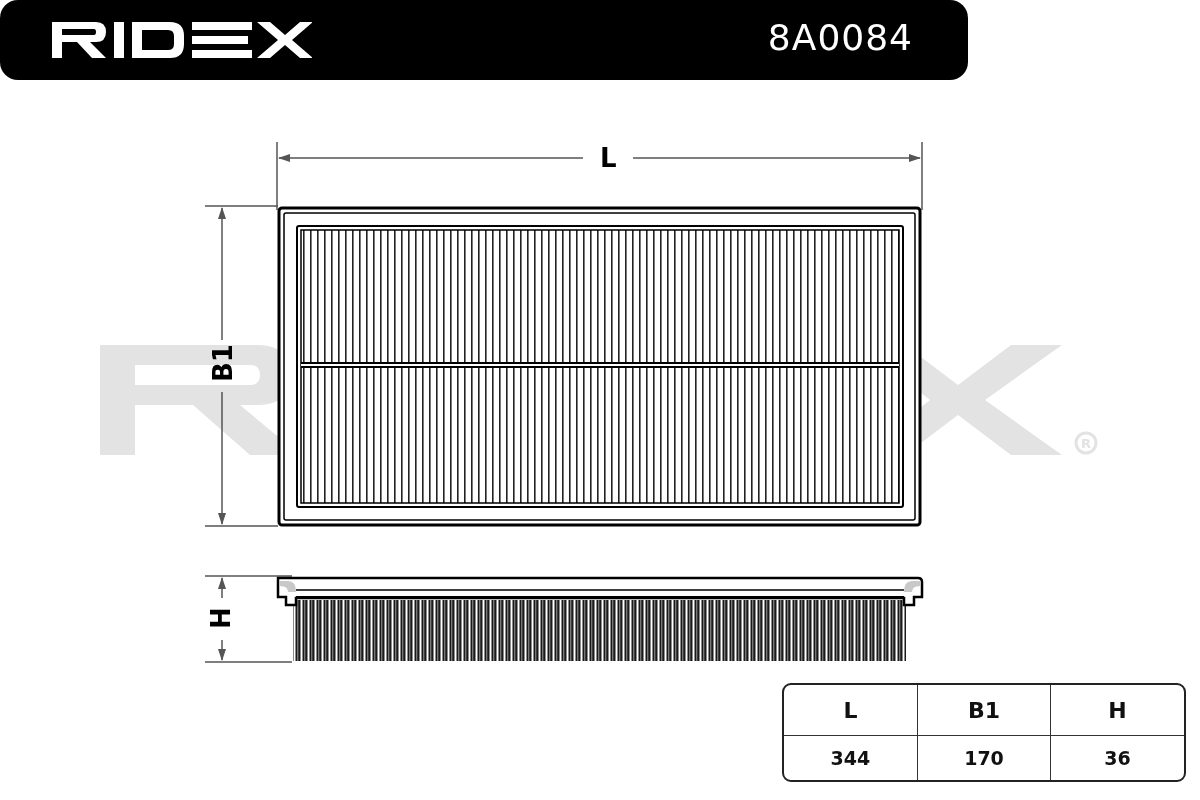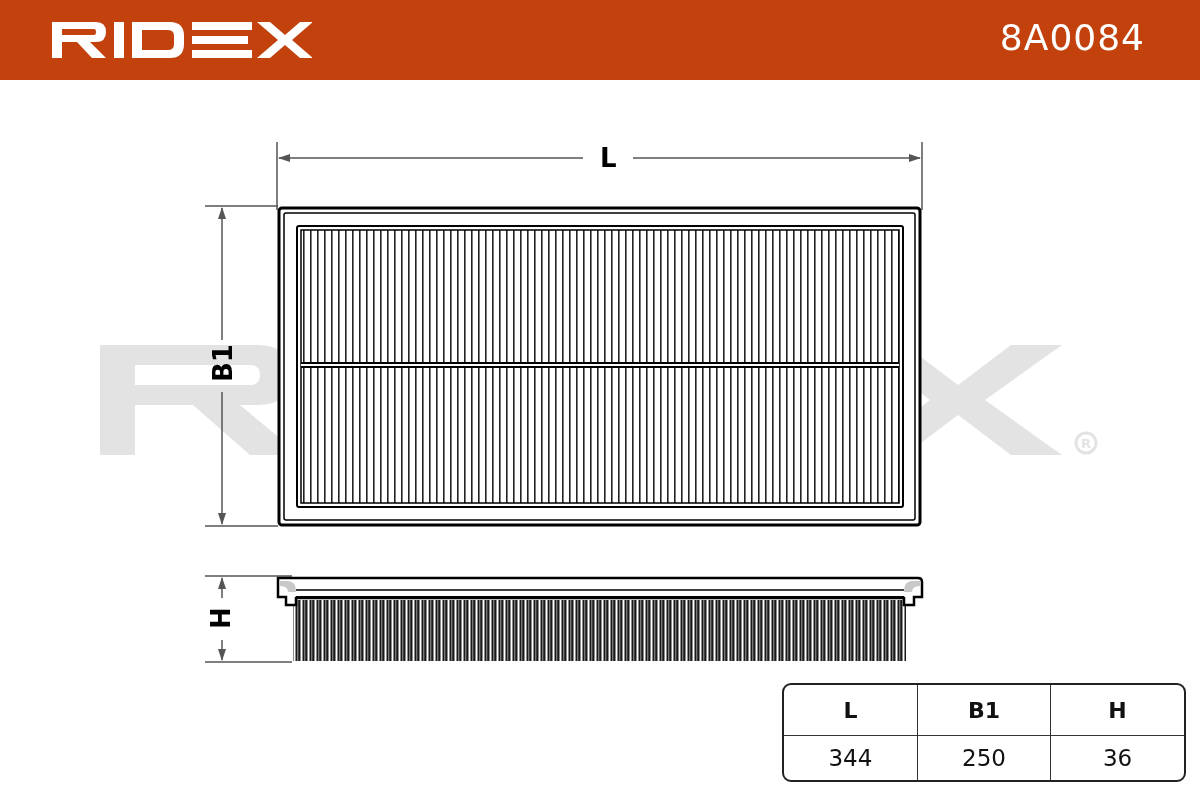--- a/index.html
+++ b/index.html
@@ -2,22 +2,23 @@
 <html><head>
 <meta charset="utf-8">
 <style>
   html, body { margin: 0; padding: 0; }
   body {
     width: 1200px; height: 800px; position: relative; overflow: hidden;
     background: #ffffff;
     font-family: "DejaVu Sans", "Liberation Sans", sans-serif;
   }
   .header {
-    position: absolute; left: 0; top: 0; width: 1200px; height: 80px;
-    background: #c2410c;
+    position: absolute; left: 0; top: 0; width: 968px; height: 80px;
+    background: #000000;
+    border-radius: 18px;
   }
   .brand {
     position: absolute; left: 52px; top: 22px; width: 260px; height: 36px;
   }
   .part-number {
     position: absolute; right: 55px; top: 17px;
     color: #ffffff; font-size: 36px; font-weight: normal; letter-spacing: 1px;
     font-family: "DejaVu Sans", sans-serif;
   }
   .drawing { position: absolute; left: 0; top: 0; width: 1200px; height: 800px; }
@@ -36,21 +37,21 @@
   }
   .spec-table table { width: 100%; height: 100%; border-collapse: collapse; }
   .spec-table th, .spec-table td {
     text-align: center; color: #111; width: 33.33%;
     border-right: 1.5px solid #333;
   }
   .spec-table th:last-child, .spec-table td:last-child { border-right: none; }
   .spec-table th {
     font-weight: bold; font-size: 22px; height: 48px; border-bottom: 1.5px solid #333;
   }
-  .spec-table td { font-size: 23px; font-weight: normal; }
+  .spec-table td { font-size: 19px; font-weight: bold; }
 </style>
 </head>
 <body>
 
 <div class="header">
   <svg class="brand" viewBox="0 0 260 36">
     <g fill="#ffffff">
 
       <path d="M0 0 H44 Q54 0 54 10 Q54 20 44 20 H38 L54 36 H40 L25 20 H10 V36 H0 Z M10 7 V13 H42 Q44 13 44 10 Q44 7 42 7 Z"></path>
 
@@ -150,18 +151,18 @@
     <thead>
       <tr>
         <th>L</th>
         <th>B1</th>
         <th>H</th>
       </tr>
     </thead>
     <tbody>
       <tr>
         <td>344</td>
-        <td>250</td>
+        <td>170</td>
         <td>36</td>
       </tr>
     </tbody>
   </table>
 </div>
 
 </body></html>

